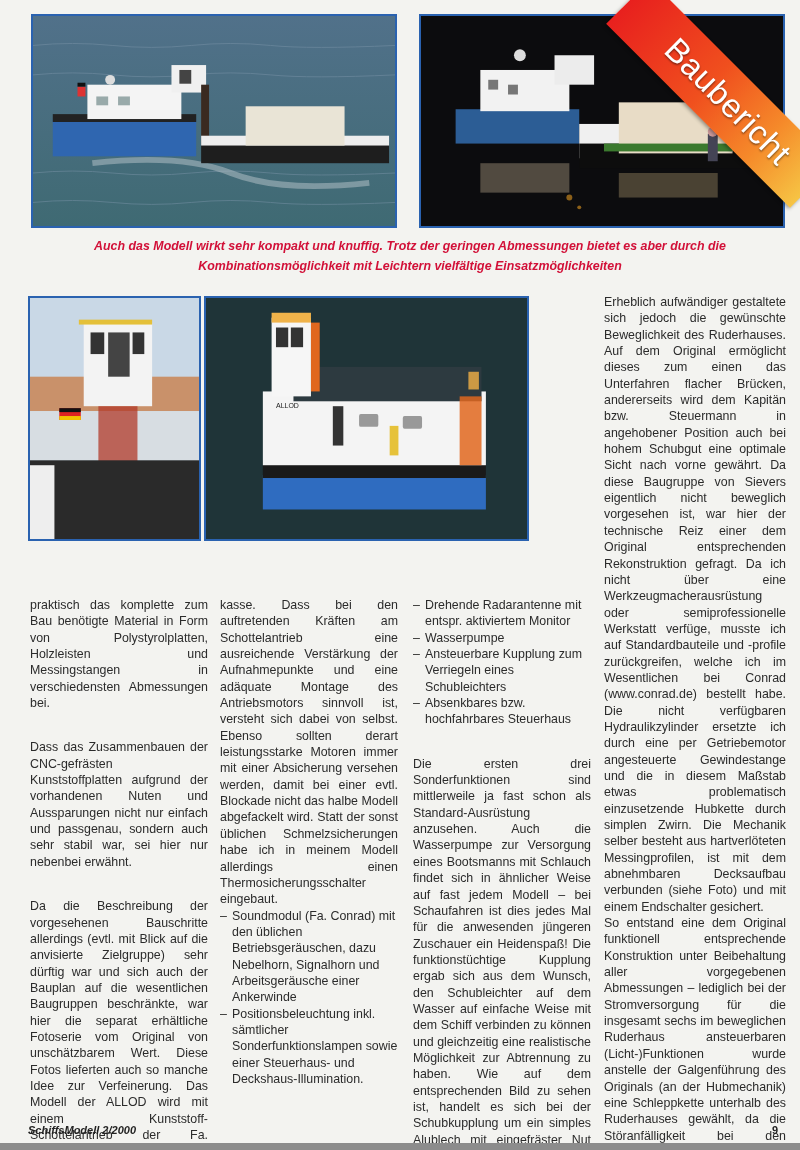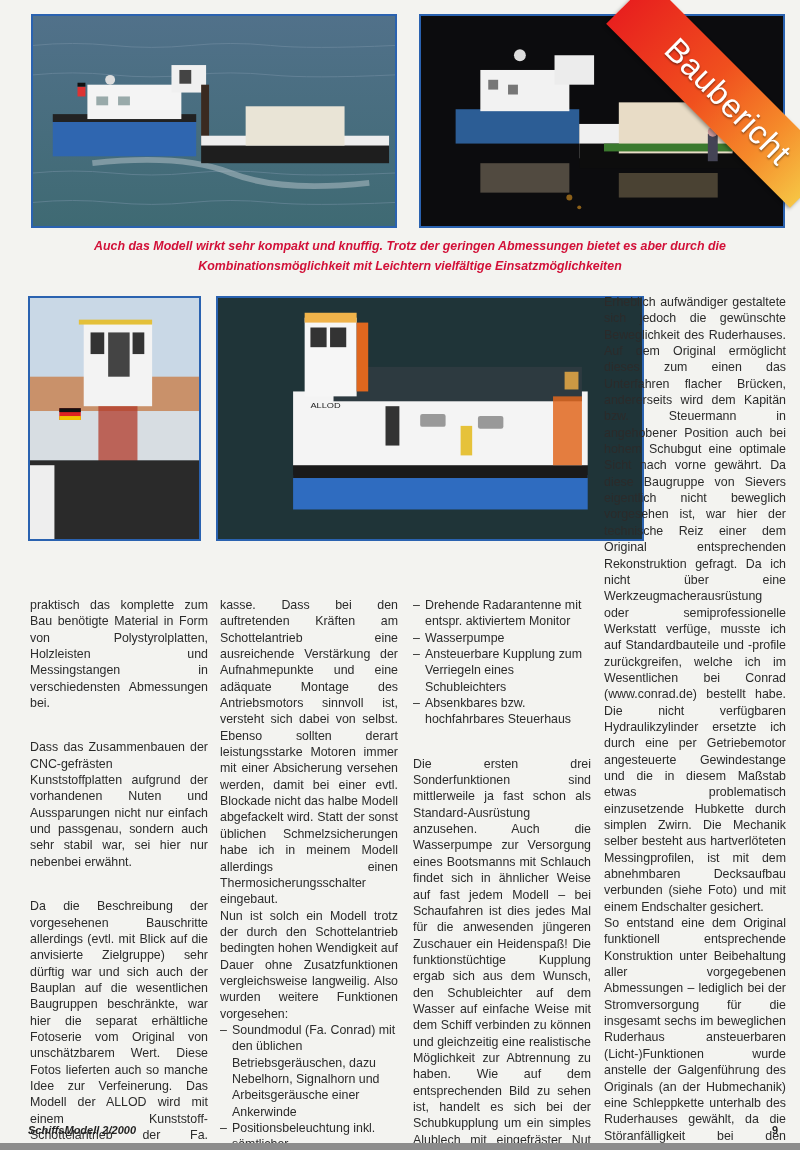--- a/index.html
+++ b/index.html
@@ -16,21 +16,21 @@
   .photo {
     position: absolute;
     border: 2px solid #2a62b0;
     overflow: hidden;
   }
   .photo svg { width: 100%; height: 100%; display: block; }
 
   #photo1 { left: 31px; top: 14px; width: 366px; height: 214px; }
   #photo2 { left: 419px; top: 14px; width: 366px; height: 214px; }
   #photo3 { left: 28px; top: 296px; width: 173px; height: 245px; }
-  #photo4 { left: 216px; top: 296px; width: 428px; height: 245px; }
+  #photo4 { left: 204px; top: 296px; width: 325px; height: 245px; }
 
   
   .banner {
     position: absolute;
     left: 610px; top: -20px;
     width: 260px; height: 62px;
     transform-origin: 0 0;
     transform: translate(40px, 0) rotate(45deg);
     background: linear-gradient(90deg, #e8201e 0%, #f0501e 45%, #f58a2a 75%, #f6c444 100%);
     box-shadow: 0 2px 4px rgba(0,0,0,0.35);
@@ -204,21 +204,20 @@
 
 
   <div class="col" id="col1">
     <p>praktisch das komplette zum Bau benötigte Material in Form von Polystyrolplatten, Holzleisten und Messingstangen in verschiedensten Abmessungen bei.</p>
     <p class="gap">Dass das Zusammenbauen der CNC-gefrästen Kunststoffplatten aufgrund der vorhandenen Nuten und Aussparungen nicht nur einfach und passgenau, sondern auch sehr stabil war, sei hier nur nebenbei erwähnt.</p>
     <p class="gap">Da die Beschreibung der vorgesehenen Bauschritte allerdings (evtl. mit Blick auf die anvisierte Zielgruppe) sehr dürftig war und sich auch der Bauplan auf die wesentlichen Baugruppen beschränkte, war hier die separat erhältliche Fotoserie vom Original von unschätzbarem Wert. Diese Fotos lieferten auch so manche Idee zur Verfeinerung. Das Modell der ALLOD wird mit einem Kunststoff-Schottelantrieb der Fa. Graupner bestückt. Dieser Antrieb reißt aber zusammen mit dem empfohlenen 900er-Motor und dem notwendigen, drehmomentstarken Servo in Standardbaugröße ein gehöriges Loch in die Modellbau-</p>
   </div>
 
   <div class="col" id="col2">
     <p>kasse. Dass bei den auftretenden Kräften am Schottelantrieb eine ausreichende Verstärkung der Aufnahmepunkte und eine adäquate Montage des Antriebsmotors sinnvoll ist, versteht sich dabei von selbst. Ebenso sollten derart leistungsstarke Motoren immer mit einer Absicherung versehen werden, damit bei einer evtl. Blockade nicht das halbe Modell abgefackelt wird. Statt der sonst üblichen Schmelzsicherungen habe ich in meinem Modell allerdings einen Thermosicherungsschalter eingebaut.</p>
-    <p>Nun ist solch ein Modell trotz der durch den Schottelantrieb bedingten hohen Wendigkeit auf Dauer ohne Zusatzfunktionen vergleichsweise langweilig. Also wurden weitere Funktionen vorgesehen:</p>
     <ul class="dash">
       <li>Soundmodul (Fa. Conrad) mit den üblichen Betriebsgeräuschen, dazu Nebelhorn, Signalhorn und Arbeitsgeräusche einer Ankerwinde</li>
       <li>Positionsbeleuchtung inkl. sämtlicher Sonderfunktionslampen sowie einer Steuerhaus- und Deckshaus-Illumination.</li>
     </ul>
   </div>
 
   <div class="col" id="col3">
     <ul class="dash">
       <li>Drehende Radarantenne mit entspr. aktiviertem Monitor</li>
       <li>Wasserpumpe</li>

